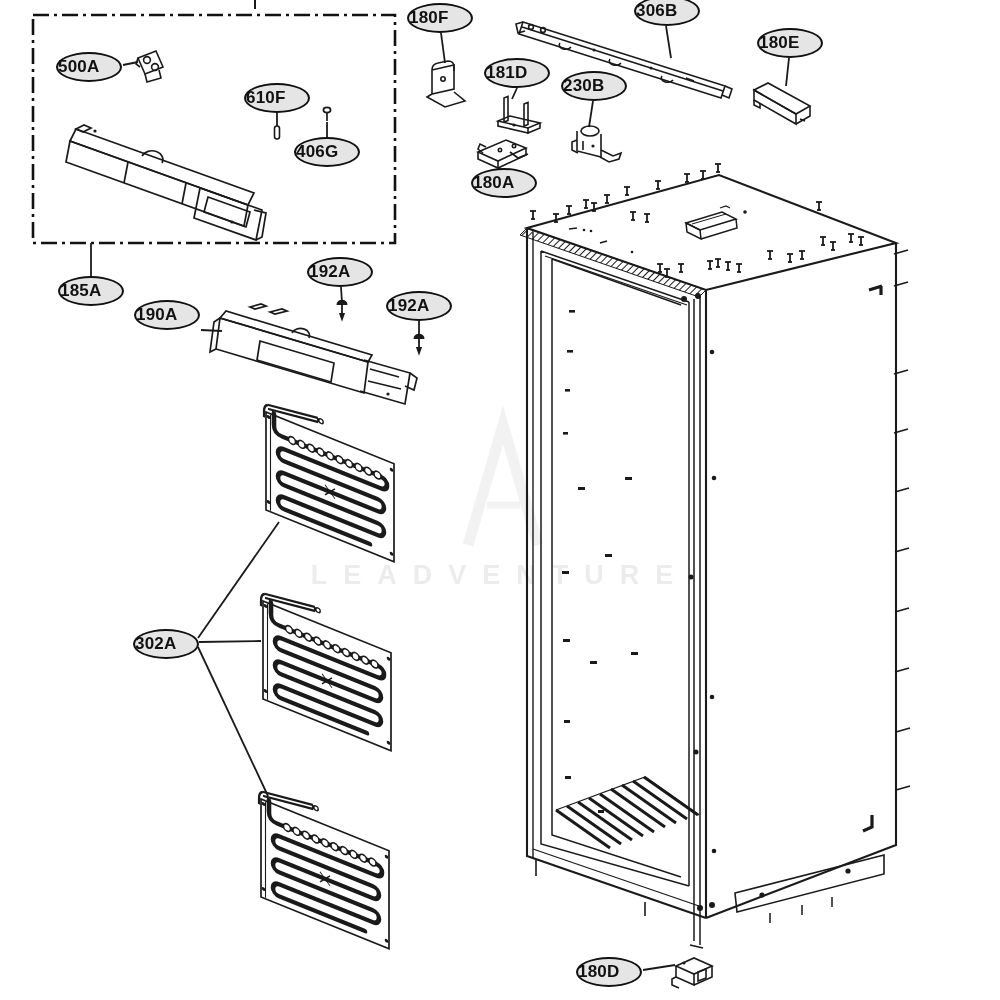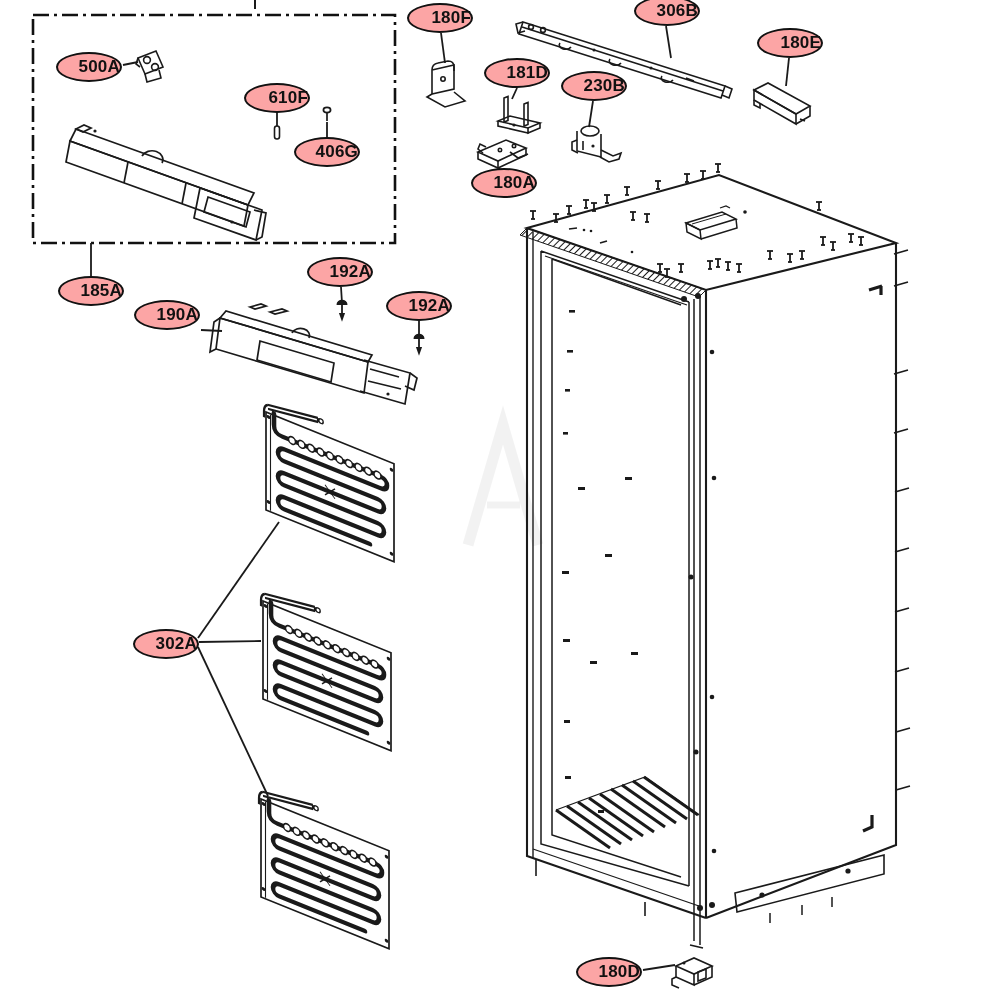--- a/index.html
+++ b/index.html
@@ -8,34 +8,35 @@
     font-family:"Liberation Sans",sans-serif;
   }
   .stage svg{position:absolute;left:0;top:0;z-index:1;}
   .watermark{
     position:absolute;left:280px;top:560px;width:440px;text-align:center;
     font-weight:bold;font-size:27px;letter-spacing:16px;color:rgba(40,40,40,0.09);
     z-index:0;user-select:none;
   }
   .callout{
     position:absolute;width:66px;height:30px;box-sizing:border-box;
-    border:2.5px solid #111;border-radius:50%;background:#fca5a5;
-    display:flex;align-items:center;justify-content:flex-end;
+    border:2.5px solid #111;border-radius:50%;background:#e5e5e5;
+    display:flex;align-items:center;justify-content:flex-start;
     z-index:3;
   }
   .callout span{
     font-weight:bold;font-size:17px;color:#111;letter-spacing:0.2px;
     font-family:"Liberation Sans",sans-serif;
   }
 </style>
 </head>
 <body>
 
 <div class="stage">
 
+  <div class="watermark">LEADVENTURE</div>
 
   <svg width="1000" height="1000" viewBox="0 0 1000 1000">
     <defs>
       <pattern id="hatch" width="5" height="5" patternUnits="userSpaceOnUse" patternTransform="rotate(45)">
         <line x1="0" y1="0" x2="0" y2="5" stroke="#1a1a1a" stroke-width="2"></line>
       </pattern>
       <g id="pin" stroke="#1a1a1a" stroke-width="1.8">
         <line x1="0" y1="0" x2="0" y2="-8"></line>
         <line x1="-3" y1="-8" x2="3" y2="-8"></line>
         <line x1="-2" y1="0" x2="2" y2="0"></line>

